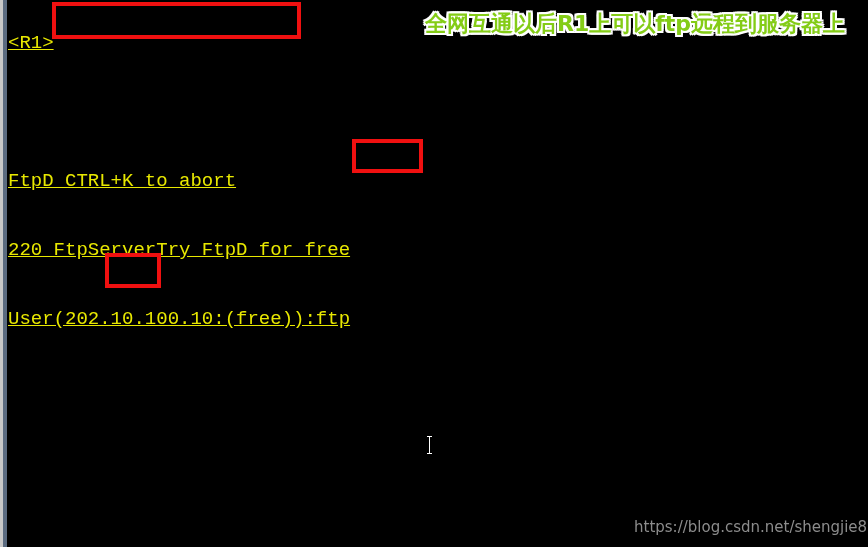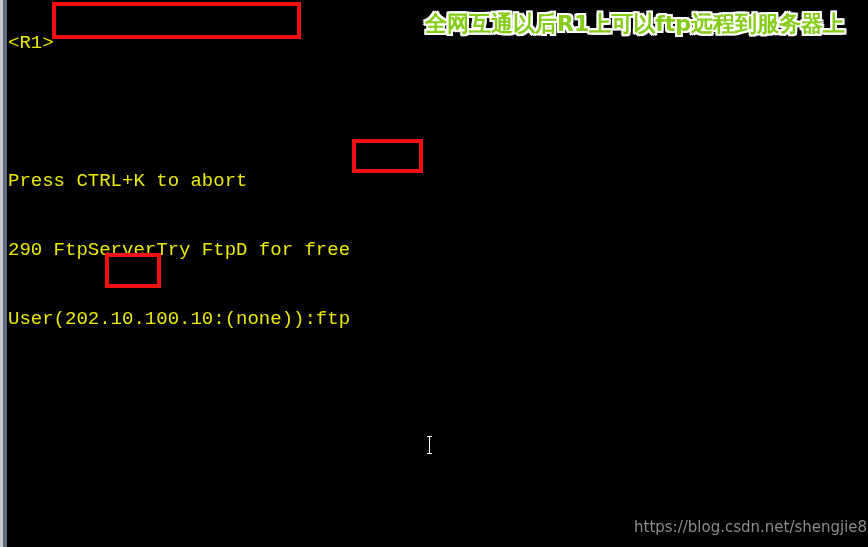--- a/index.html
+++ b/index.html
@@ -44,20 +44,21 @@
     color: #e8e800;
     font-size: 19px;
     line-height: 23px;
     letter-spacing: 0px;
     white-space: pre;
   }
   .tline {
     height: 23px;
     color: #e8e800;
     white-space: pre;
+    text-decoration: underline;
   }
   .tline.blank { color: transparent; }
 
   
   .redbox {
     position: absolute;
     border: 4px solid #f01010;
     box-sizing: border-box;
     background: transparent;
     pointer-events: none;
@@ -128,23 +129,23 @@
 
 <div id="screen">
 
   <div id="scrollbar-track">
     <div id="scrollbar-thumb"></div>
   </div>
 
   <div id="terminal">
     <div class="tline">&lt;R1&gt;</div>
     <div class="tline blank"></div>
-    <div class="tline">Press CTRL+K to abort</div>
-    <div class="tline">290 FtpServerTry FtpD for free</div>
-    <div class="tline">User(202.10.100.10:(none)):ftp</div>
+    <div class="tline">FtpD CTRL+K to abort</div>
+    <div class="tline">220 FtpServerTry FtpD for free</div>
+    <div class="tline">User(202.10.100.10:(free)):ftp</div>
     
     
     
     
     
     
     
     
     
     

